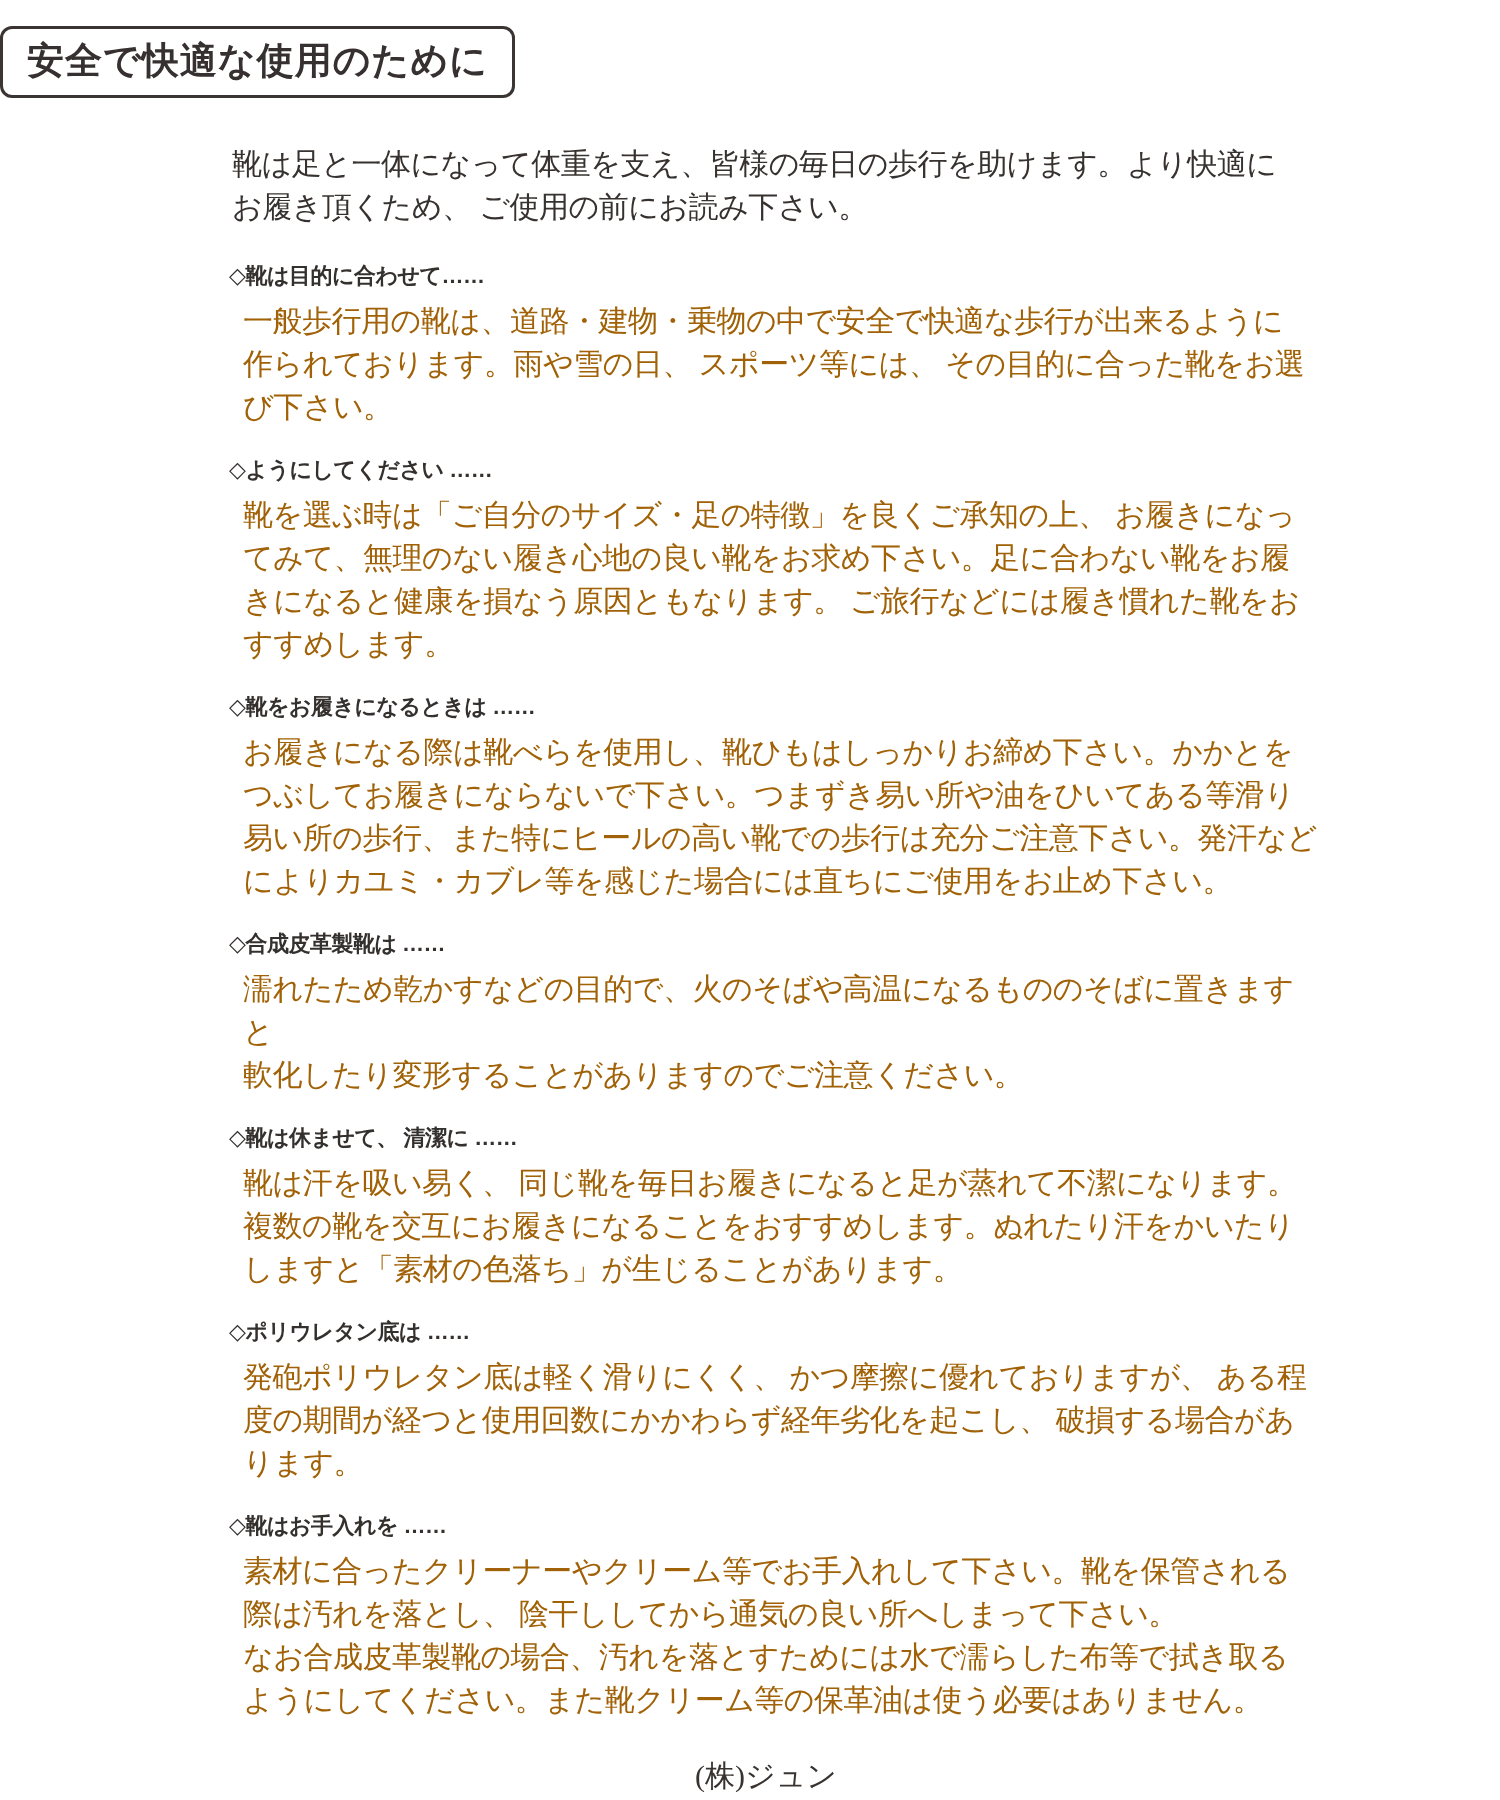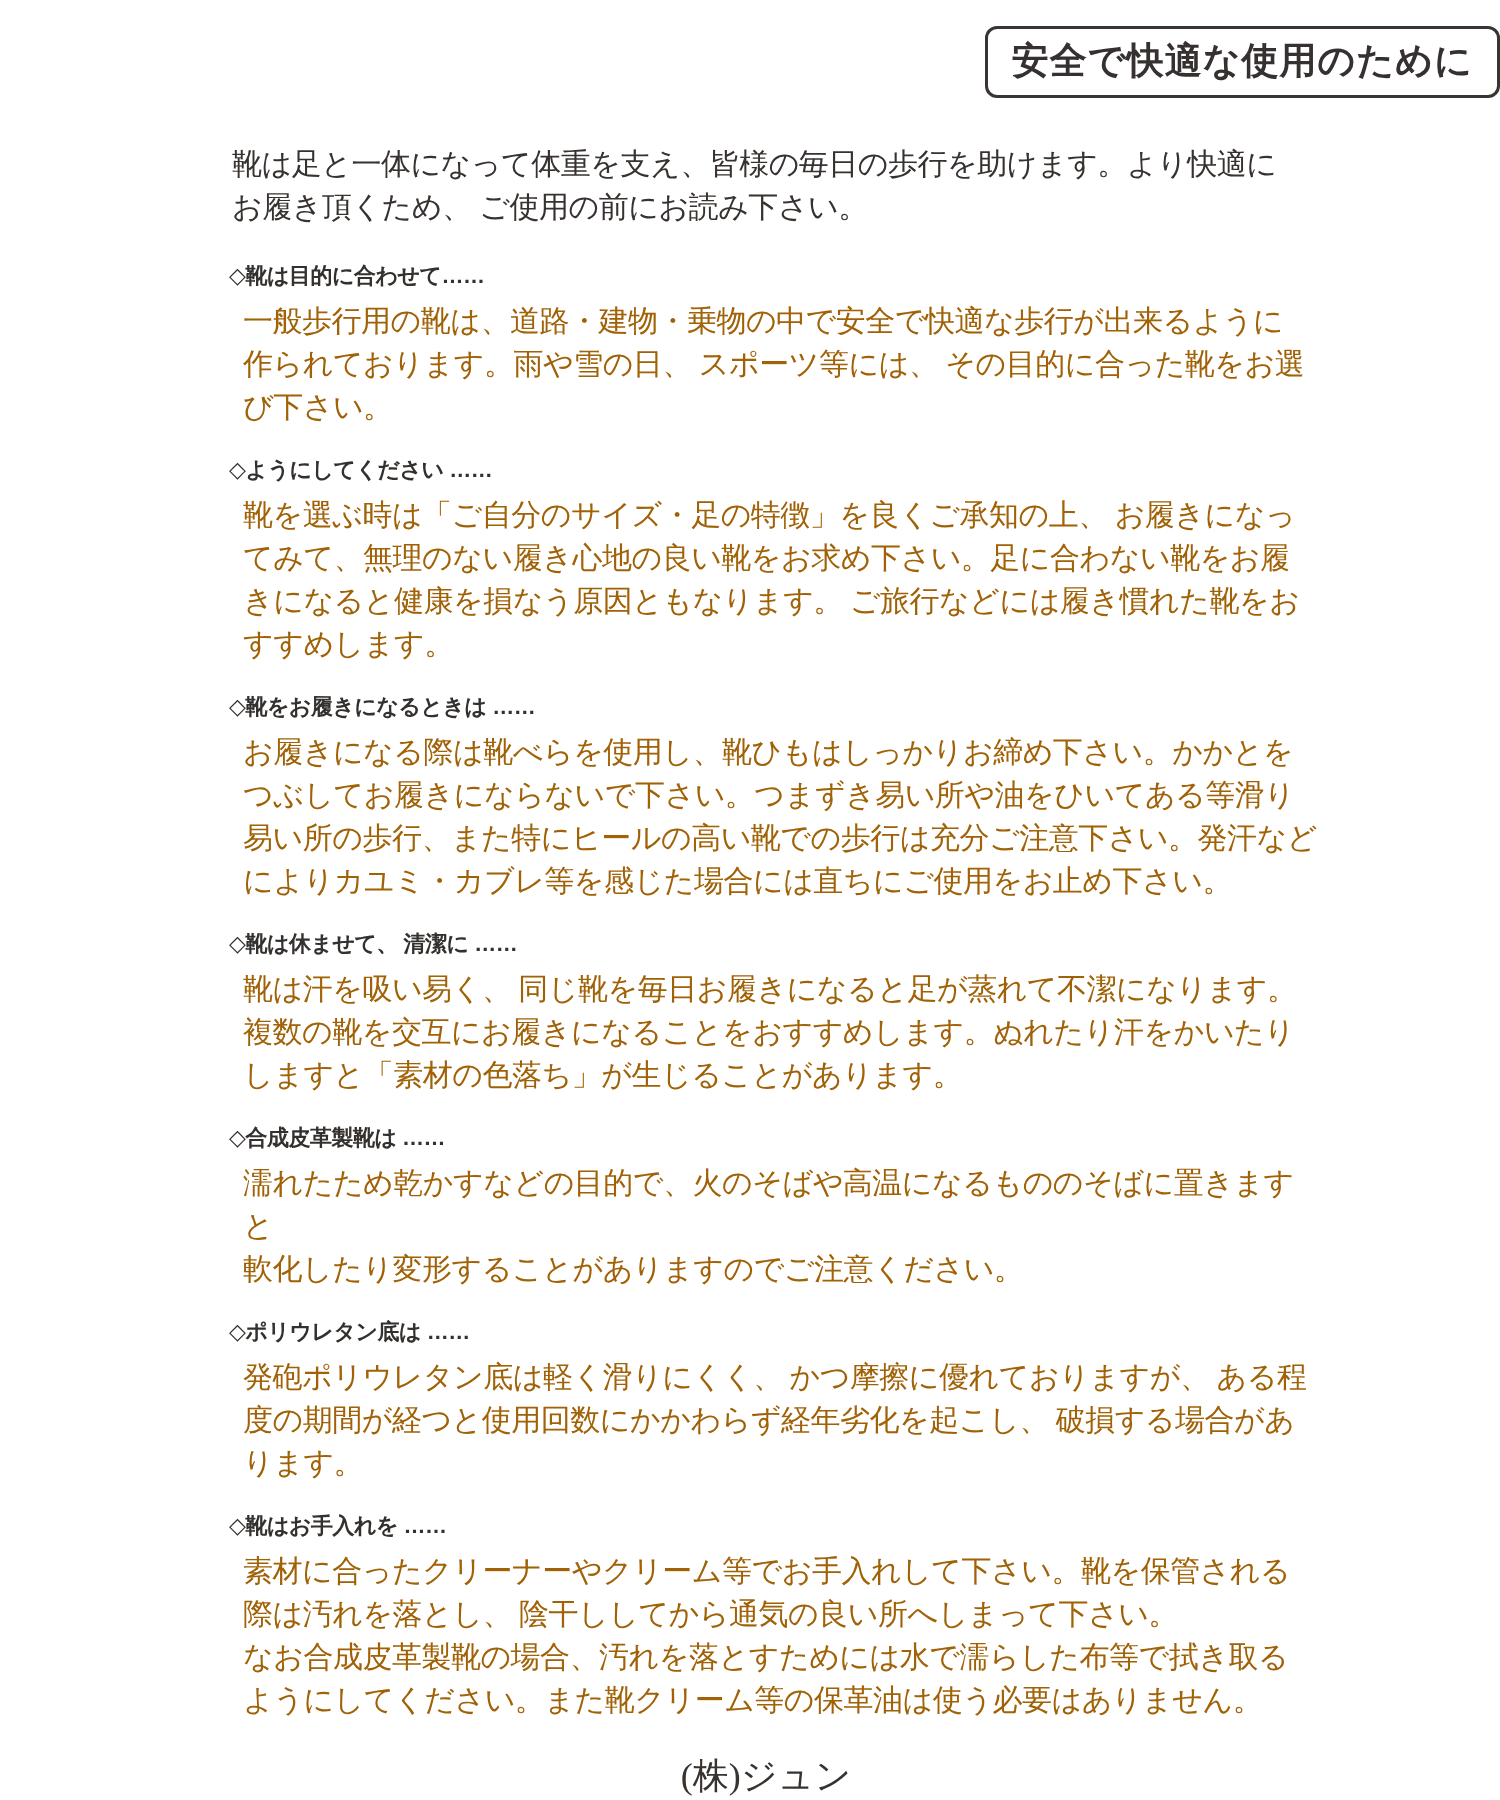--- a/index.html
+++ b/index.html
@@ -11,23 +11,22 @@
     position: relative;
     width: 1500px;
     height: 1800px;
     background: #ffffff;
     color: #37322f;
     overflow: hidden;
     box-sizing: border-box;
     padding-top: 26px;
   }
   .title-wrap {
-    text-align: right;
+    text-align: left;
     margin-bottom: 44px;
-    margin-left: 12px;
   }
   .title-box {
     display: inline-block;
     border: 3px solid #3a3532;
     border-radius: 12px;
     padding: 7px 24px 9px 24px;
     font-family: "Liberation Serif", "DejaVu Serif", serif;
     font-size: 37px;
     font-weight: 600;
     letter-spacing: 1px;
@@ -68,21 +67,21 @@
     margin-left: 14px;
     color: #a16207;
   }
   .footer {
     margin-top: 34px;
     text-align: center;
     font-family: "Liberation Serif", "DejaVu Serif", serif;
     color: #39332f;
   }
   .footer .company {
-    font-size: 36px;
+    font-size: 30px;
     line-height: 42px;
     margin-left: 32px;
   }
   .footer .customer-center {
     font-size: 32px;
     line-height: 44px;
   }
 </style>
 </head>
 <body>
@@ -115,30 +114,30 @@
 
     <div class="section">
       <div class="sec-heading">◇靴をお履きになるときは ……</div>
       <div class="sec-body">お履きになる際は靴べらを使用し、靴ひもはしっかりお締め下さい。かかとを
 つぶしてお履きにならないで下さい。つまずき易い所や油をひいてある等滑り
 易い所の歩行、また特にヒールの高い靴での歩行は充分ご注意下さい。発汗など
 によりカユミ・カブレ等を感じた場合には直ちにご使用をお止め下さい。</div>
     </div>
 
     <div class="section">
+      <div class="sec-heading">◇合成皮革製靴は ……</div>
+      <div class="sec-body">濡れたため乾かすなどの目的で、火のそばや高温になるもののそばに置きますと
+軟化したり変形することがありますのでご注意ください。</div>
+    </div>
+
+    <div class="section">
       <div class="sec-heading">◇靴は休ませて、 清潔に ……</div>
       <div class="sec-body">靴は汗を吸い易く、 同じ靴を毎日お履きになると足が蒸れて不潔になります。
 複数の靴を交互にお履きになることをおすすめします。ぬれたり汗をかいたり
 しますと「素材の色落ち」が生じることがあります。</div>
-    </div>
-
-    <div class="section">
-      <div class="sec-heading">◇合成皮革製靴は ……</div>
-      <div class="sec-body">濡れたため乾かすなどの目的で、火のそばや高温になるもののそばに置きますと
-軟化したり変形することがありますのでご注意ください。</div>
     </div>
 
     <div class="section">
       <div class="sec-heading">◇ポリウレタン底は ……</div>
       <div class="sec-body">発砲ポリウレタン底は軽く滑りにくく、 かつ摩擦に優れておりますが、 ある程
 度の期間が経つと使用回数にかかわらず経年劣化を起こし、 破損する場合があ
 ります。</div>
     </div>
 
     <div class="section">

